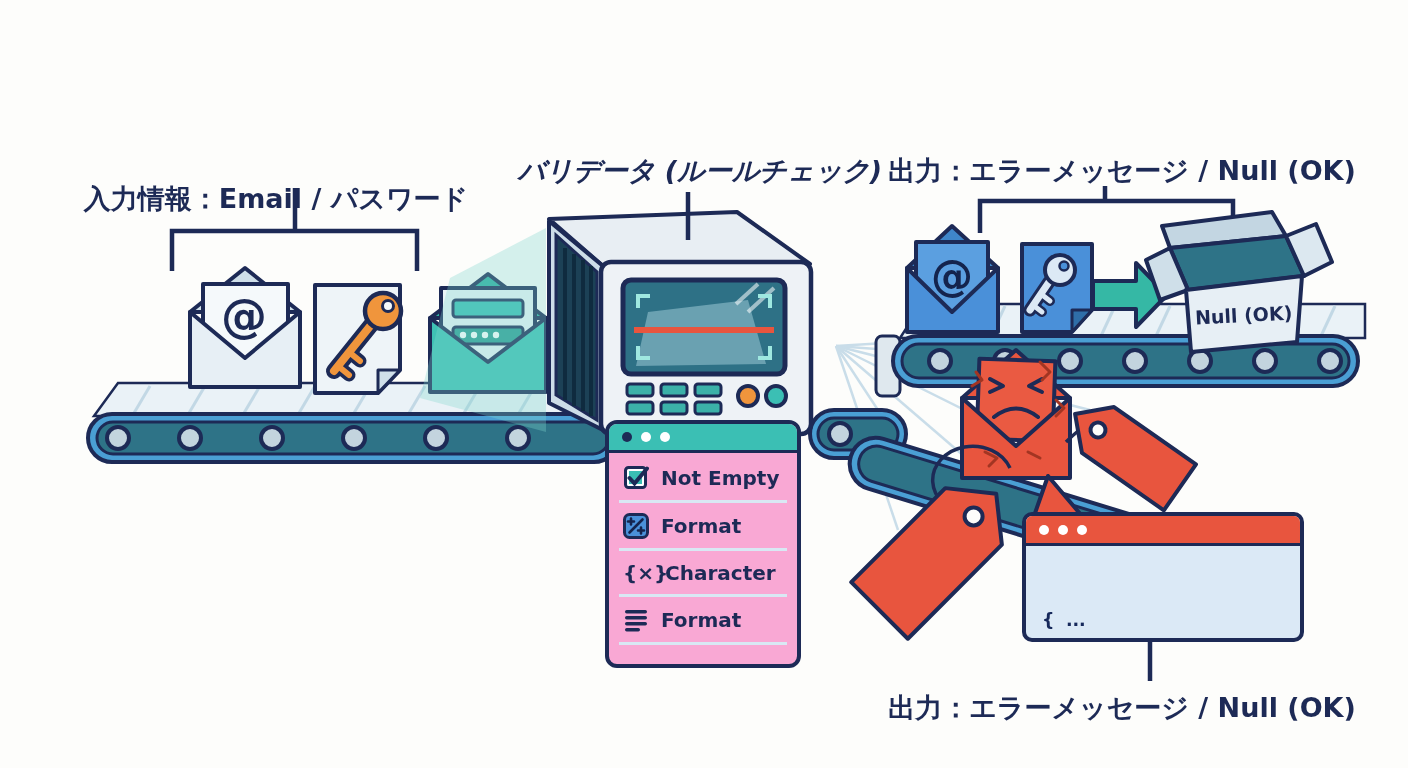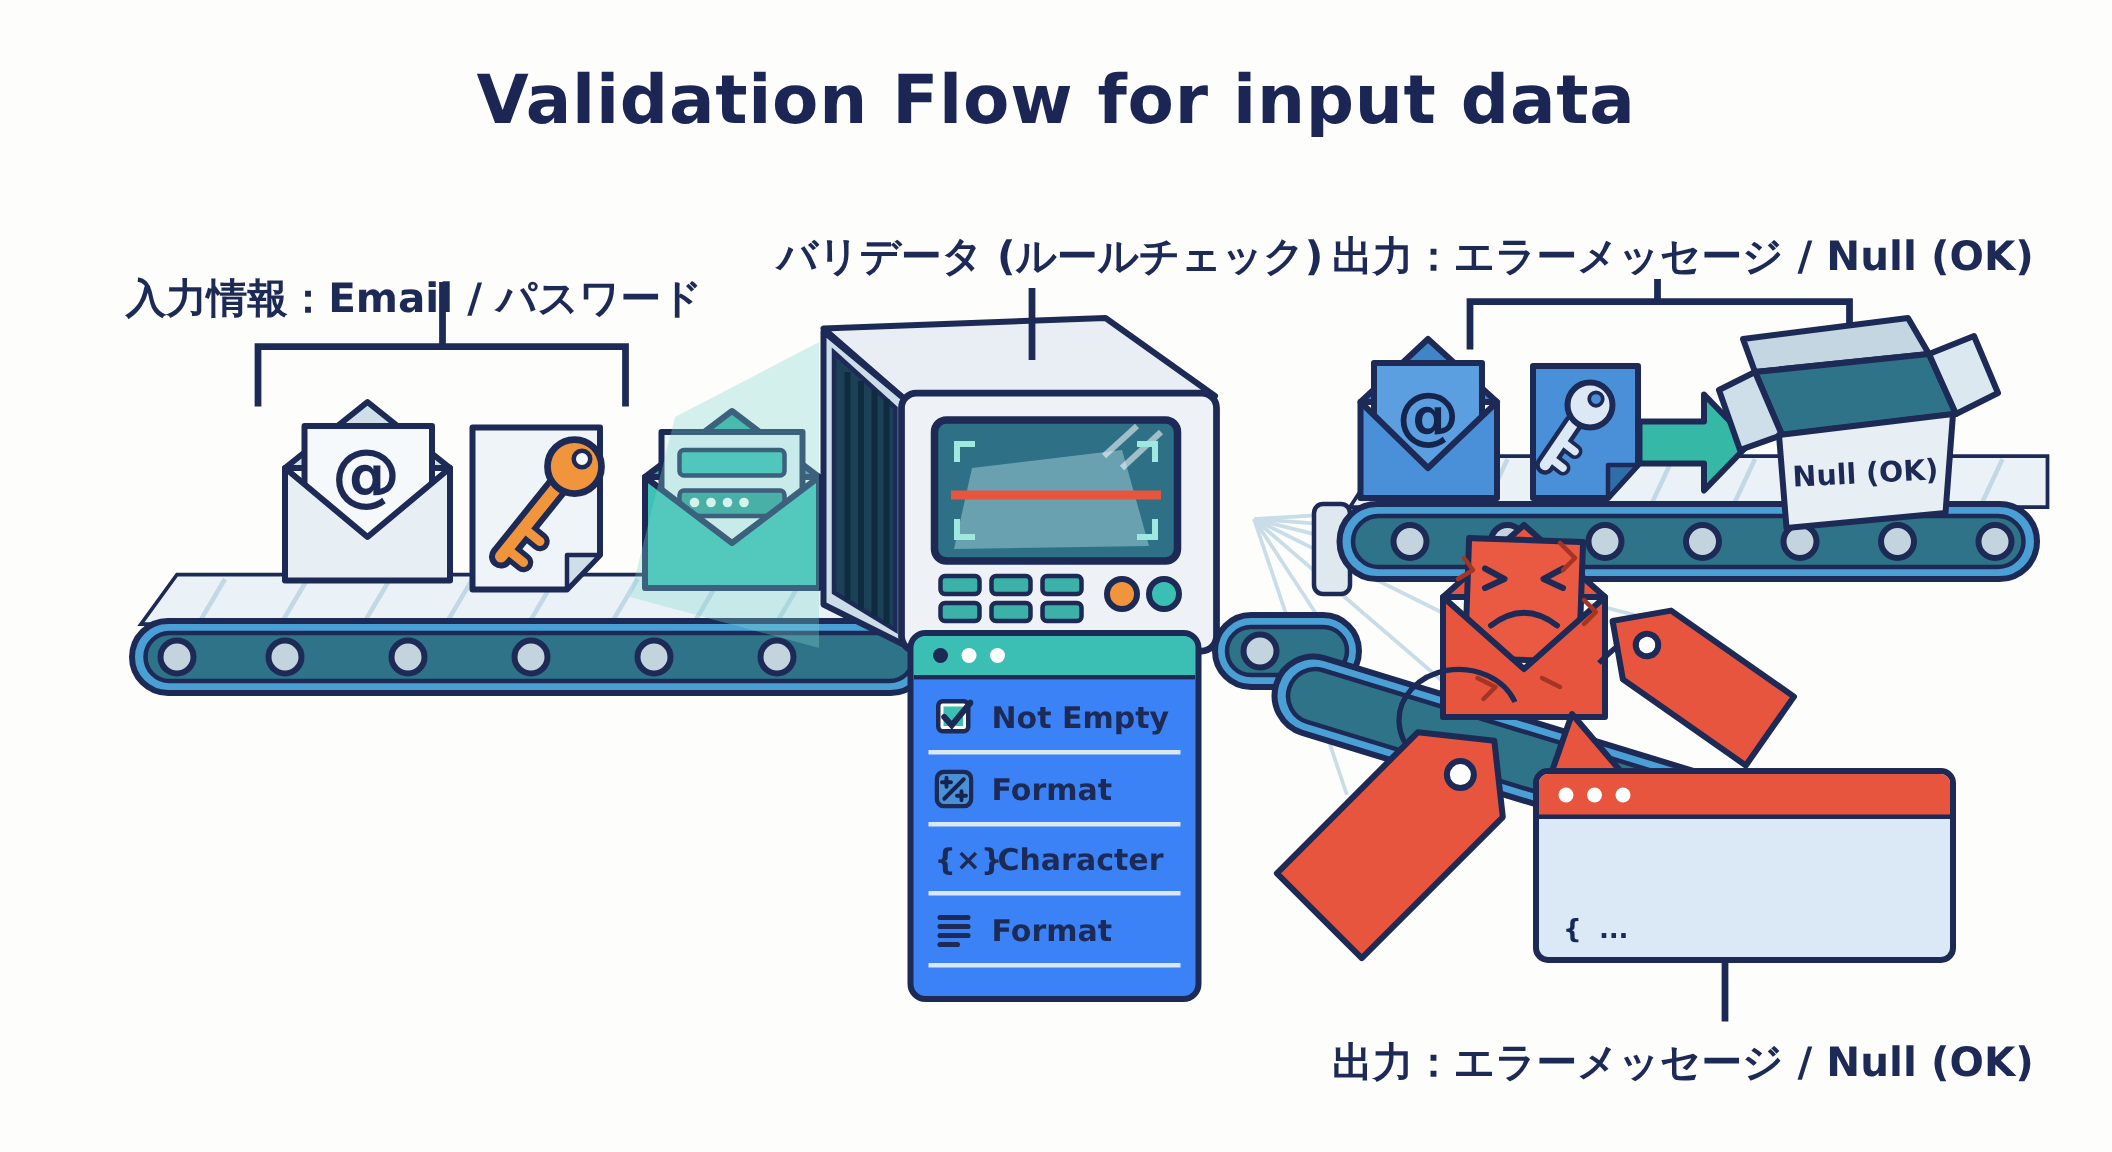--- a/index.html
+++ b/index.html
@@ -12,21 +12,21 @@
   .title{
     left:0;right:0;top:40px;text-align:center;
     font-size:45px;font-weight:bold;color:#1b2654;letter-spacing:.5px;
   }
   .jlabel{
     font-size:27px;font-weight:bold;color:#1d2a56;white-space:nowrap;
     transform:translateX(-50%);
   }
   
   .panel{box-sizing:border-box;border:4px solid #1d2a56;border-radius:12px;}
-  .checklist{left:605px;top:420px;width:196px;height:248px;background:#3b82f6;overflow:hidden;}
+  .checklist{left:605px;top:420px;width:196px;height:248px;background:#f9a8d4;overflow:hidden;}
   .panel-header{
     height:26px;display:flex;align-items:center;gap:9px;padding-left:13px;
     border-bottom:3px solid #1d2a56;
   }
   .panel-header.teal{background:#3bbfb4;}
   .panel-header.red{background:#e8553e;}
   .dot{width:10px;height:10px;border-radius:50%;}
   .dot.navy{background:#1d2a56;}
   .dot.white{background:#ffffff;}
   .rules{list-style:none;margin:0;padding:2px 10px 0 10px;}
@@ -269,24 +269,23 @@
           <rect x="661" y="402" width="26" height="12" rx="3"></rect>
           <rect x="695" y="402" width="26" height="12" rx="3"></rect>
       </g>
       <circle cx="748" cy="396" r="10" fill="#f0953c" stroke="#1d2a56" stroke-width="4"></circle>
       <circle cx="776" cy="396" r="10" fill="#3bbfb4" stroke="#1d2a56" stroke-width="4"></circle>
     </g>
 
     <line x1="688" y1="192" x2="688" y2="240" stroke="#1d2a56" stroke-width="4.5"></line>
   </svg>
 
-  <div class="overlay title">Validation Flow for input data</div>
 
   <div class="overlay jlabel" style="left:276px;top:153px;margin-top:28px;">入力情報：Email / パスワード</div>
-  <div class="overlay jlabel" style="left:700px;top:153px;">バリデータ (ルールチェック)</div>
+  <div class="overlay jlabel" style="left:700px;top:153px;font-style:italic;">バリデータ (ルールチェック)</div>
   <div class="overlay jlabel" style="left:1122px;top:153px;">出力：エラーメッセージ / Null (OK)</div>
   <div class="overlay jlabel" style="left:1122px;top:690px;">出力：エラーメッセージ / Null (OK)</div>
 
   <div class="overlay panel checklist">
     <div class="panel-header teal">
       <span class="dot navy"></span>
       <span class="dot white"></span>
       <span class="dot white"></span>
     </div>
     <ul class="rules">

